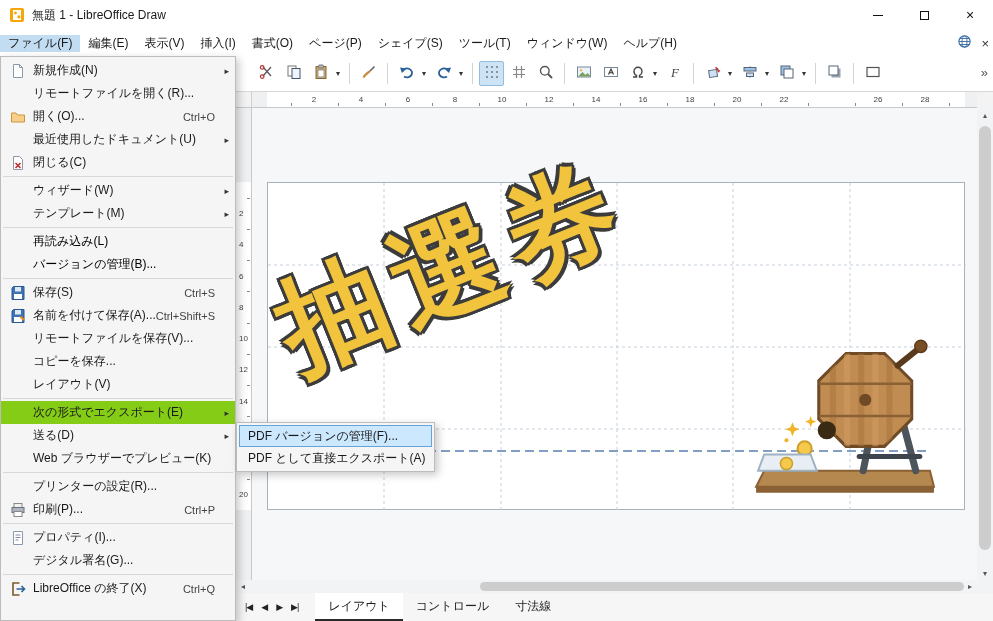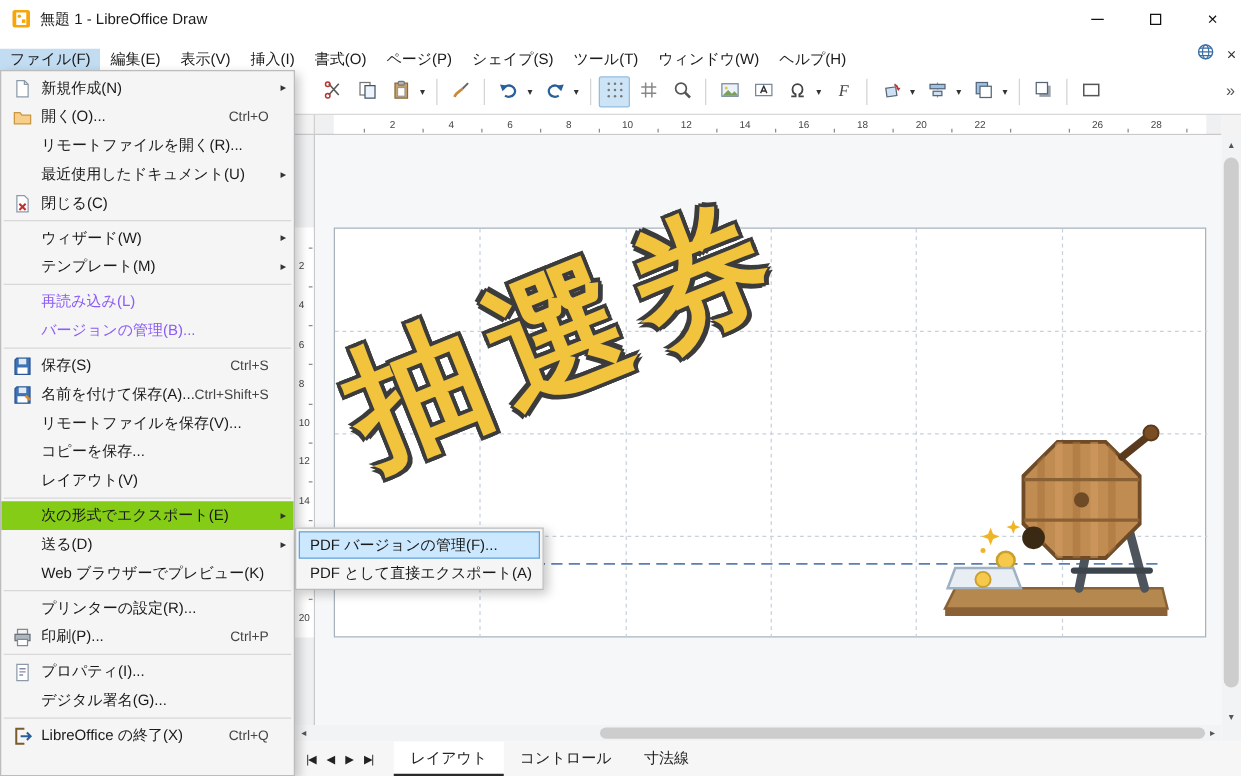--- a/index.html
+++ b/index.html
@@ -16,21 +16,21 @@
   
   .titlebar { position:absolute; top:0; left:0; right:0; height:30px; background:#fff; display:flex; align-items:center; }
   .app-icon { margin-left:9px; width:16px; height:16px; display:inline-flex; }
   .title-text { margin-left:7px; font-size:12px; white-space:nowrap; }
   .win-controls { margin-left:auto; display:flex; height:30px; }
   .win-btn { width:46px; height:30px; display:flex; align-items:center; justify-content:center; color:#111; font-size:14px; }
   .glyph-min { width:10px; height:1px; background:#111; display:block; }
   .glyph-max { width:9px; height:9px; border:1px solid #111; display:block; }
 
   
-  .menubar { position:absolute; top:30px; left:0; right:0; height:26px; background:#fff; display:flex; align-items:flex-end; }
+  .menubar { position:absolute; top:30px; left:0; right:0; height:26px; background:#fff; display:flex; align-items:center; }
   .mb-items { display:flex; align-items:stretch; }
   .menu-item { display:flex; align-items:center; padding:0 8px; white-space:nowrap; }
   .menu-item.active { background:#c2dcf2; }
   .mbr { position:absolute; right:4px; top:0; height:26px; display:flex; align-items:center; gap:9px; }
   .mbr-close { font-size:13px; color:#333; }
 
   
   .toolbar { position:absolute; top:56px; left:0; right:0; height:36px; border-bottom:1px solid #d8d8d8; background:#fff; display:flex; align-items:center; padding-left:253px; }
   .tb-group { display:flex; align-items:center; margin:0 1px; }
   .tb-btn { width:25px; height:25px; display:flex; align-items:center; justify-content:center; border:1px solid transparent; border-radius:2px; }
@@ -80,21 +80,21 @@
   .tab-nav { display:flex; gap:3px; margin-right:14px; }
   .nav-btn { font-size:9px; color:#222; padding:2px 3px; letter-spacing:-1px; white-space:nowrap; }
   .tabs { display:flex; height:100%; align-items:stretch; }
   .tab { display:flex; align-items:center; padding:0 13px; font-size:12px; color:#222; border-bottom:2px solid transparent; white-space:nowrap; }
   .tab.active { border-bottom-color:#2a2a2a; background:#ffffff; }
 
   
   .file-menu { position:absolute; left:0; top:56px; bottom:0; width:236px; background:#f5f5f5; border:1px solid #bcbcbc; box-shadow:3px 3px 8px rgba(0,0,0,.22); z-index:50; padding-top:2px; overflow:hidden; }
   .fm-item { position:relative; height:23px; display:flex; align-items:center; padding:0 8px; white-space:nowrap; }
   .fm-item.highlight { background:#84cc16; }
-  .fm-item.disabled { color:#8b5cf6; }
+  .fm-item.disabled { color:#000000; }
   .fm-icon { width:18px; height:16px; display:flex; align-items:center; justify-content:center; flex:none; }
   .fm-label { margin-left:6px; overflow:hidden; }
   .fm-shortcut { margin-left:auto; padding-right:12px; font-size:11px; color:#444; flex:none; }
   .fm-arrow { position:absolute; right:6px; font-size:9px; color:#333; }
   .fm-sep { height:1px; background:#d8d8d8; margin:2px 2px; }
 
   
   .export-submenu { position:absolute; left:236px; top:422px; width:199px; background:#f5f5f5; border:1px solid #bcbcbc; box-shadow:3px 3px 8px rgba(0,0,0,.22); z-index:60; padding:2px; }
   .sm-item { height:22px; display:flex; align-items:center; padding:0 8px; border:1px solid transparent; white-space:nowrap; }
   .sm-item.highlight { background:#cce8ff; border-color:#66a3d8; }
@@ -467,31 +467,31 @@
       <span class="fm-icon">
         <svg width="16" height="16" viewBox="0 0 16 16" xmlns="http://www.w3.org/2000/svg">
           <path d="M3.5 1.5 H9.5 L12.5 4.5 V14.5 H3.5 Z" fill="#fff" stroke="#8a9aaa"></path>
           <path d="M9.5 1.5 V4.5 H12.5" fill="none" stroke="#8a9aaa"></path>
         </svg>
       </span>
       <span class="fm-label">新規作成(N)</span>
       <span class="fm-arrow">▸</span>
     </div>
     <div class="fm-item">
+      <span class="fm-icon"></span>
+      <span class="fm-label">リモートファイルを開く(R)...</span>
+    </div>
+    <div class="fm-item">
       <span class="fm-icon">
         <svg width="16" height="16" viewBox="0 0 16 16" xmlns="http://www.w3.org/2000/svg">
           <path d="M1.5 4 H6 L7.5 6 H14.5 V13 H1.5 Z" fill="#f7cf8a" stroke="#c9973f"></path>
         </svg>
       </span>
       <span class="fm-label">開く(O)...</span>
       <span class="fm-shortcut">Ctrl+O</span>
-    </div>
-    <div class="fm-item">
-      <span class="fm-icon"></span>
-      <span class="fm-label">リモートファイルを開く(R)...</span>
     </div>
     <div class="fm-item">
       <span class="fm-icon"></span>
       <span class="fm-label">最近使用したドキュメント(U)</span>
       <span class="fm-arrow">▸</span>
     </div>
     <div class="fm-item">
       <span class="fm-icon">
         <svg width="16" height="16" viewBox="0 0 16 16" xmlns="http://www.w3.org/2000/svg">
           <path d="M3.5 1.5 H9.5 L12.5 4.5 V14.5 H3.5 Z" fill="#fff" stroke="#8a9aaa"></path>

